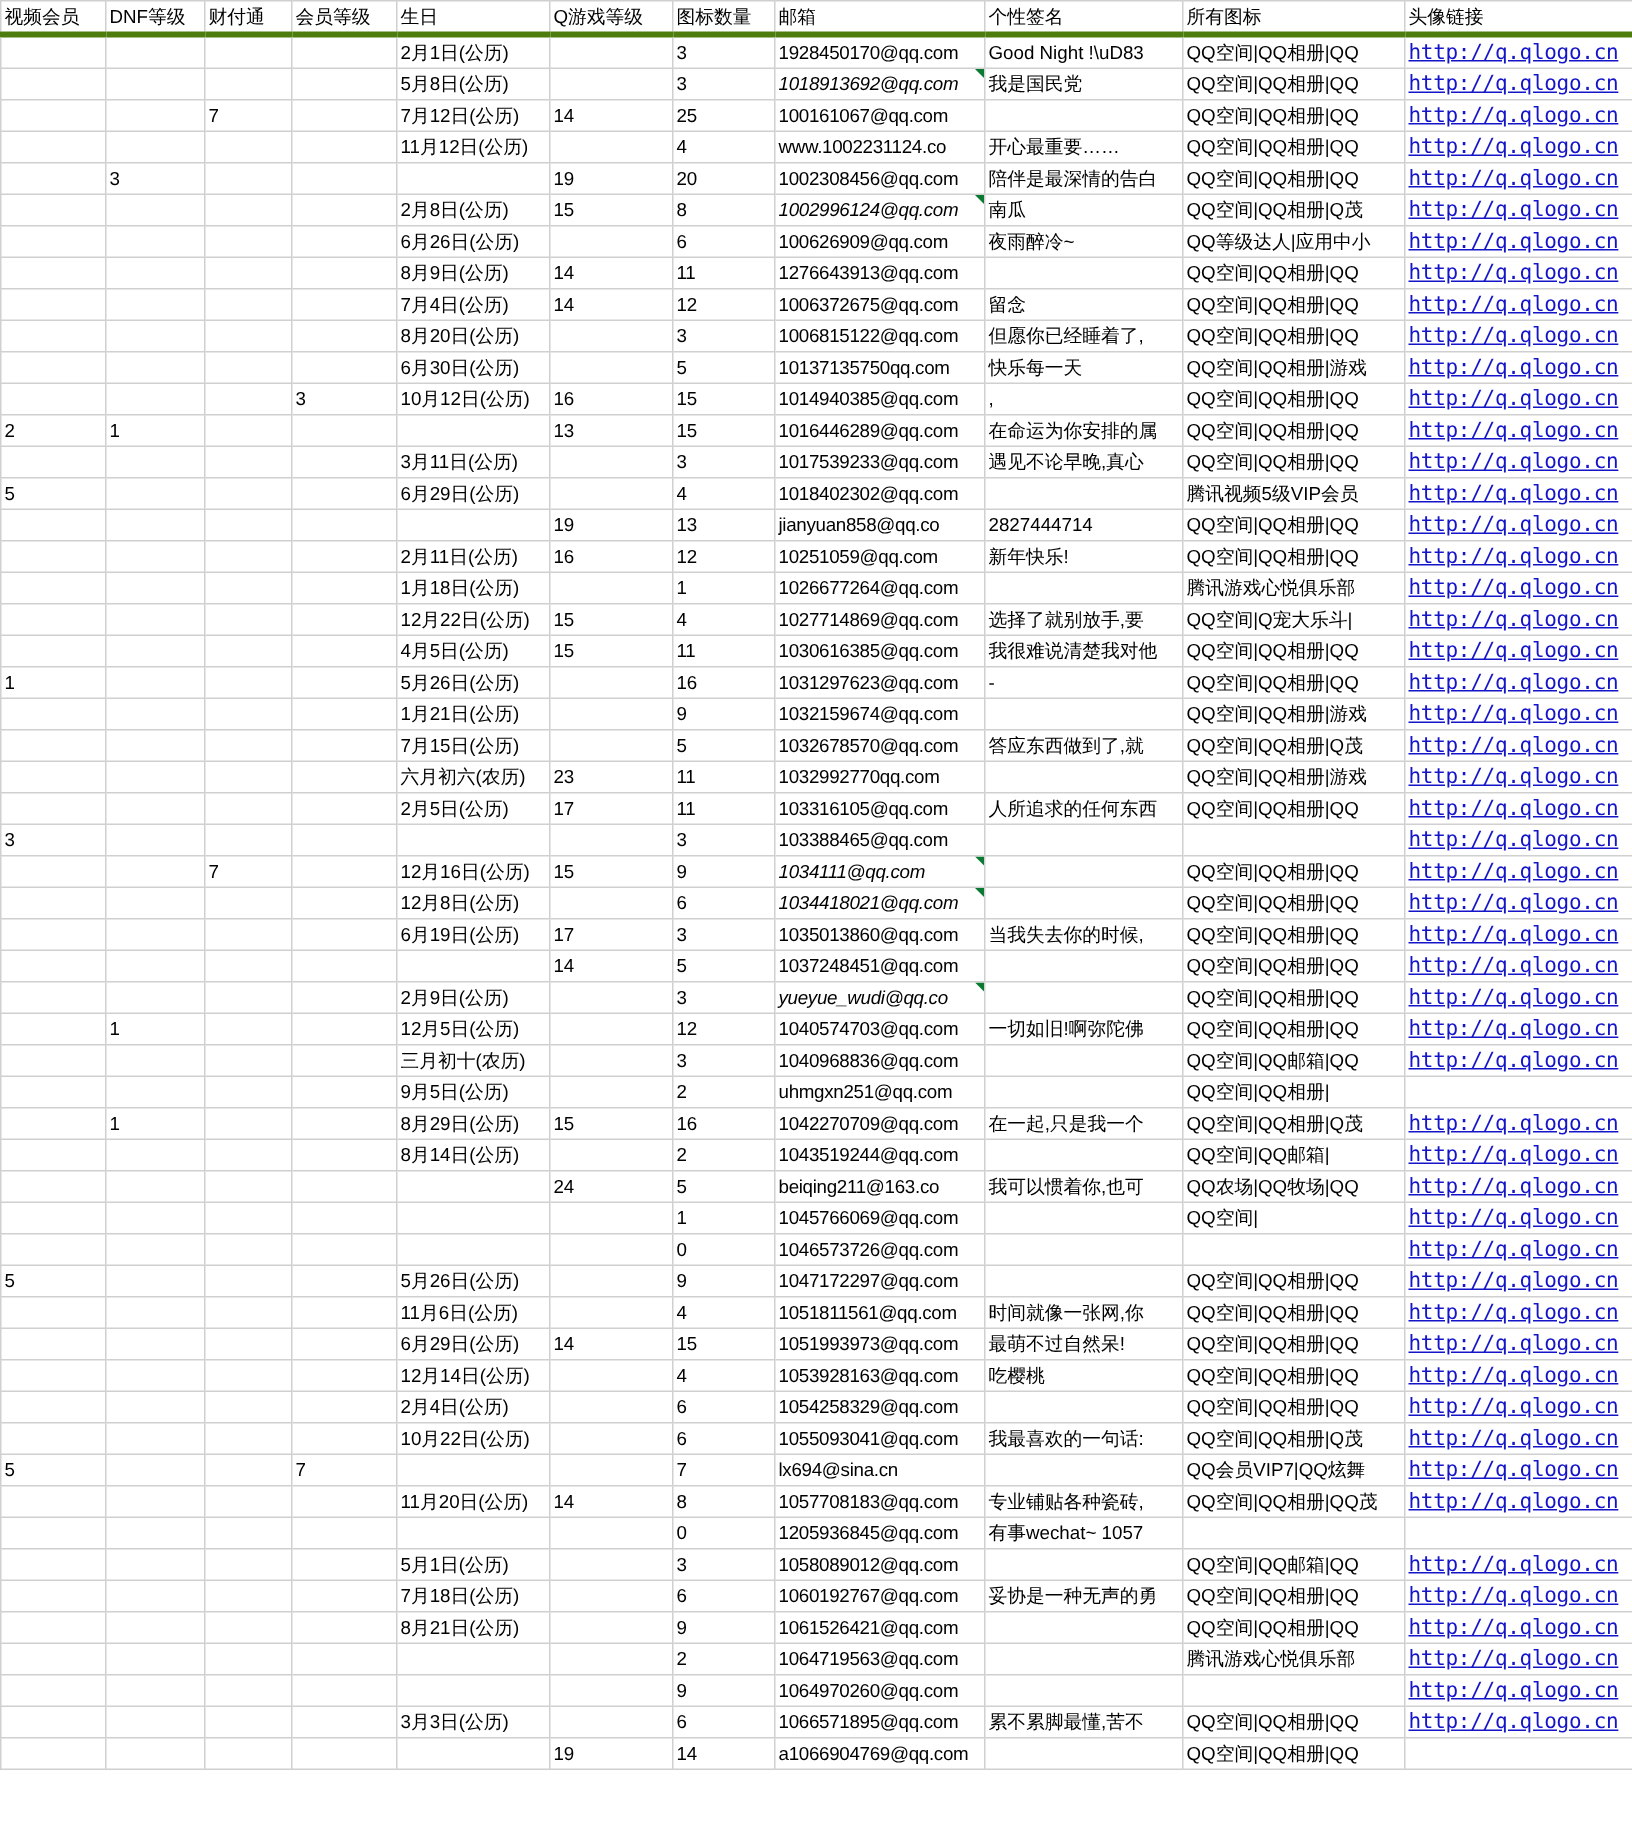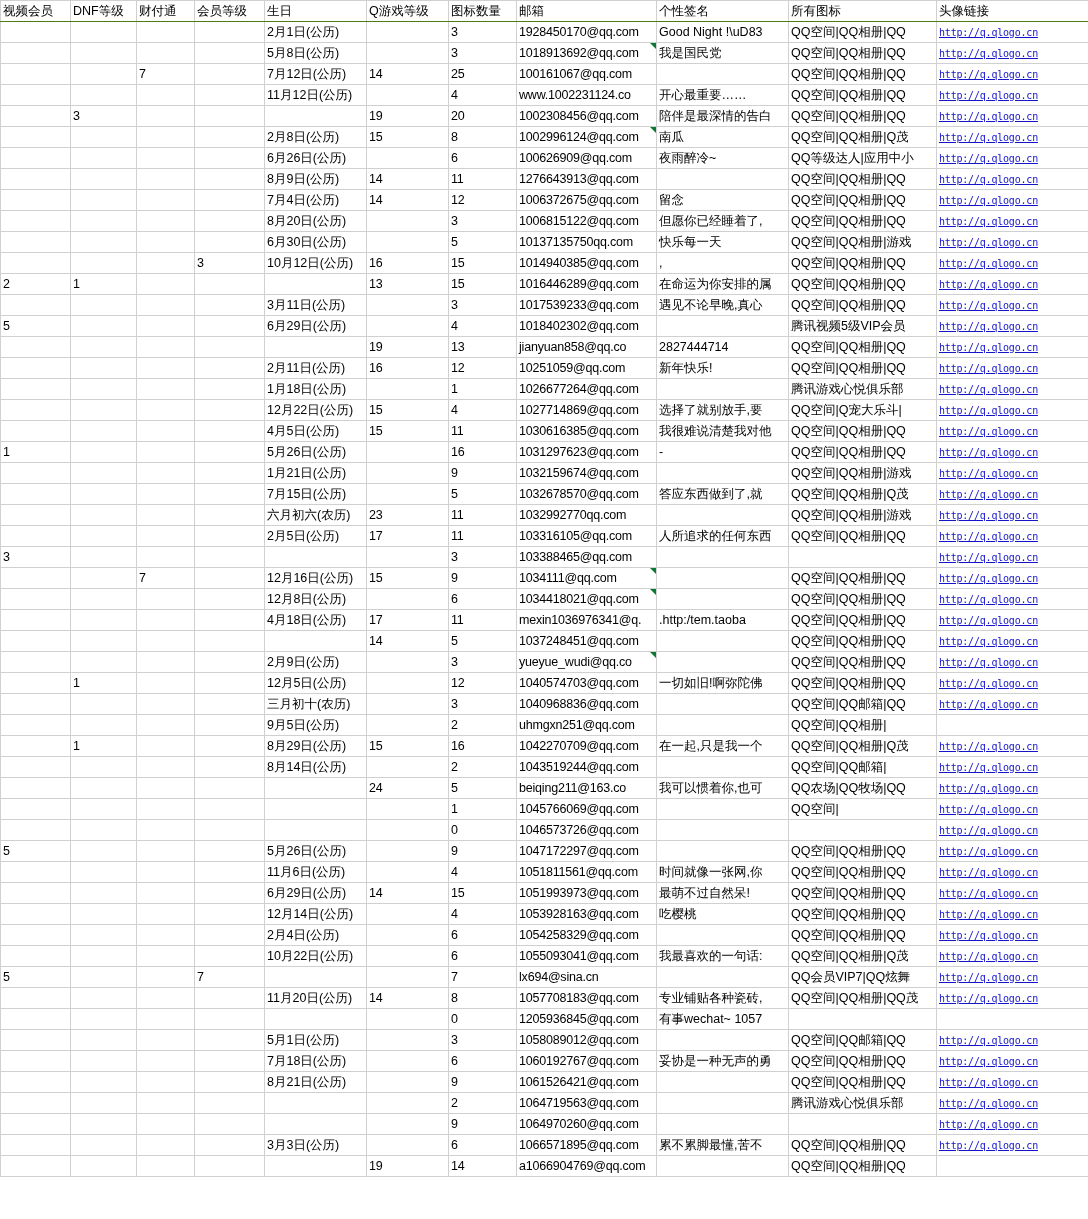--- a/index.html
+++ b/index.html
@@ -30,21 +30,21 @@
     line-height: 18px;
     font-size: 12.5px;
     font-weight: normal;
     text-align: left;
     vertical-align: middle;
     white-space: nowrap;
     overflow: hidden;
     font-family: "Liberation Sans", sans-serif;
   }
   table.grid thead td {
-    border-bottom: 1px solid #4d7c0f;
+    border-bottom: 4px solid #4d7c0f;
     font-size: 12.5px;
   }
   
   col.c0 { width: 70px; }
   col.c1 { width: 66px; }
   col.c2 { width: 58px; }
   col.c3 { width: 70px; }
   col.c4 { width: 102px; }
   col.c5 { width: 82px; }
   col.c6 { width: 68px; }
@@ -53,35 +53,36 @@
   col.c9 { width: 148px; }
   col.c10 { width: 152px; }
 
   .mono {
     font-family: "DejaVu Sans Mono", monospace;
     font-size: 11.5px;
     letter-spacing: -0.2px;
   }
   .link {
     font-family: "DejaVu Sans Mono", monospace;
-    font-size: 10px;
+    font-size: 14px;
     color: #1414c8;
     text-decoration: underline;
     letter-spacing: -0.2px;
   }
   .cn {
     font-family: "DejaVu Sans", "Liberation Sans", sans-serif;
     font-size: 12.5px;
   }
   .hdr {
     font-family: "DejaVu Sans", "Liberation Sans", sans-serif;
     font-size: 12.5px;
   }
   .cmt {
     position: relative;
+    font-style: italic;
   }
   .cmt::after {
     content: "";
     position: absolute;
     top: 0;
     right: 0;
     border-top: 6px solid #0a7a32;
     border-left: 6px solid transparent;
   }
 </style>
@@ -481,25 +482,25 @@
           <td class="mono cmt">1034418021@qq.com</td>
           <td class="cn"></td>
           <td class="cn">QQ空间|QQ相册|QQ</td>
           <td><span class="link">http://q.qlogo.cn</span></td>
         </tr>
         <tr>
           <td class="mono"></td>
           <td class="mono"></td>
           <td class="mono"></td>
           <td class="mono"></td>
-          <td class="cn">4月18日(公历)</td>
+          <td class="cn">6月19日(公历)</td>
           <td class="mono">17</td>
-          <td class="mono">11</td>
-          <td class="mono">mexin1036976341@q.</td>
-          <td class="cn">.http:/tem.taoba</td>
+          <td class="mono">3</td>
+          <td class="mono">1035013860@qq.com</td>
+          <td class="cn">当我失去你的时候,</td>
           <td class="cn">QQ空间|QQ相册|QQ</td>
           <td><span class="link">http://q.qlogo.cn</span></td>
         </tr>
         <tr>
           <td class="mono"></td>
           <td class="mono"></td>
           <td class="mono"></td>
           <td class="mono"></td>
           <td class="cn"></td>
           <td class="mono">14</td>

